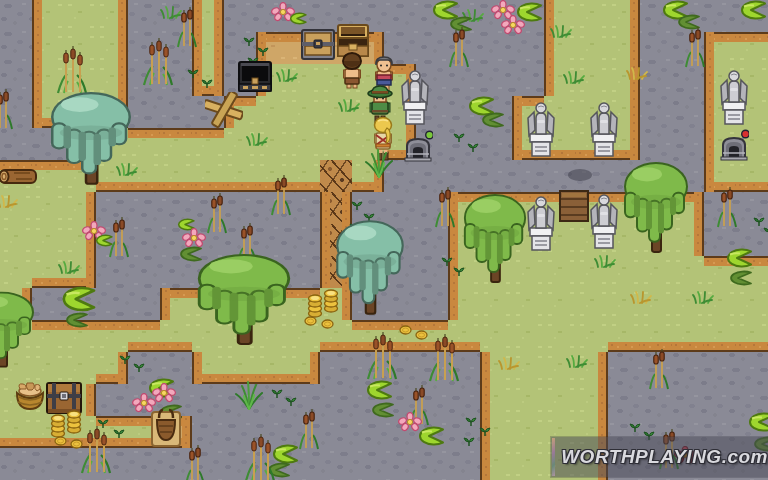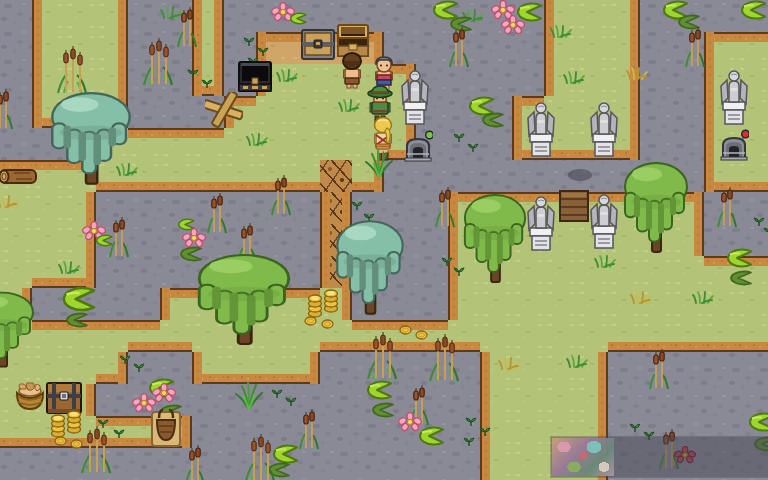--- a/index.html
+++ b/index.html
@@ -1897,14 +1897,15 @@
             <ellipse cx="19.5" cy="9" rx="4" ry="3" transform="rotate(25 19.5 9)"></ellipse>
             <ellipse cx="7" cy="15" rx="3" ry="3.6" transform="rotate(35 7 15)"></ellipse>
             <ellipse cx="17" cy="15" rx="3" ry="3.6" transform="rotate(-35 17 15)"></ellipse>
           </g>
           <circle cx="12" cy="10" r="2.6" fill="#e8a030" stroke="#8a5010" stroke-width="1"></circle>
         </svg>
       </div>
     </div>
   <div class="watermark" id="wm" style="left: 551px; top: 437px; width: 217px; height: 40px; z-index: 1000;">
     <div class="wm-thumb"></div>
+    <span class="wm-text">WORTHPLAYING.com</span>
   </div>
 </div>
 
 </body></html>

